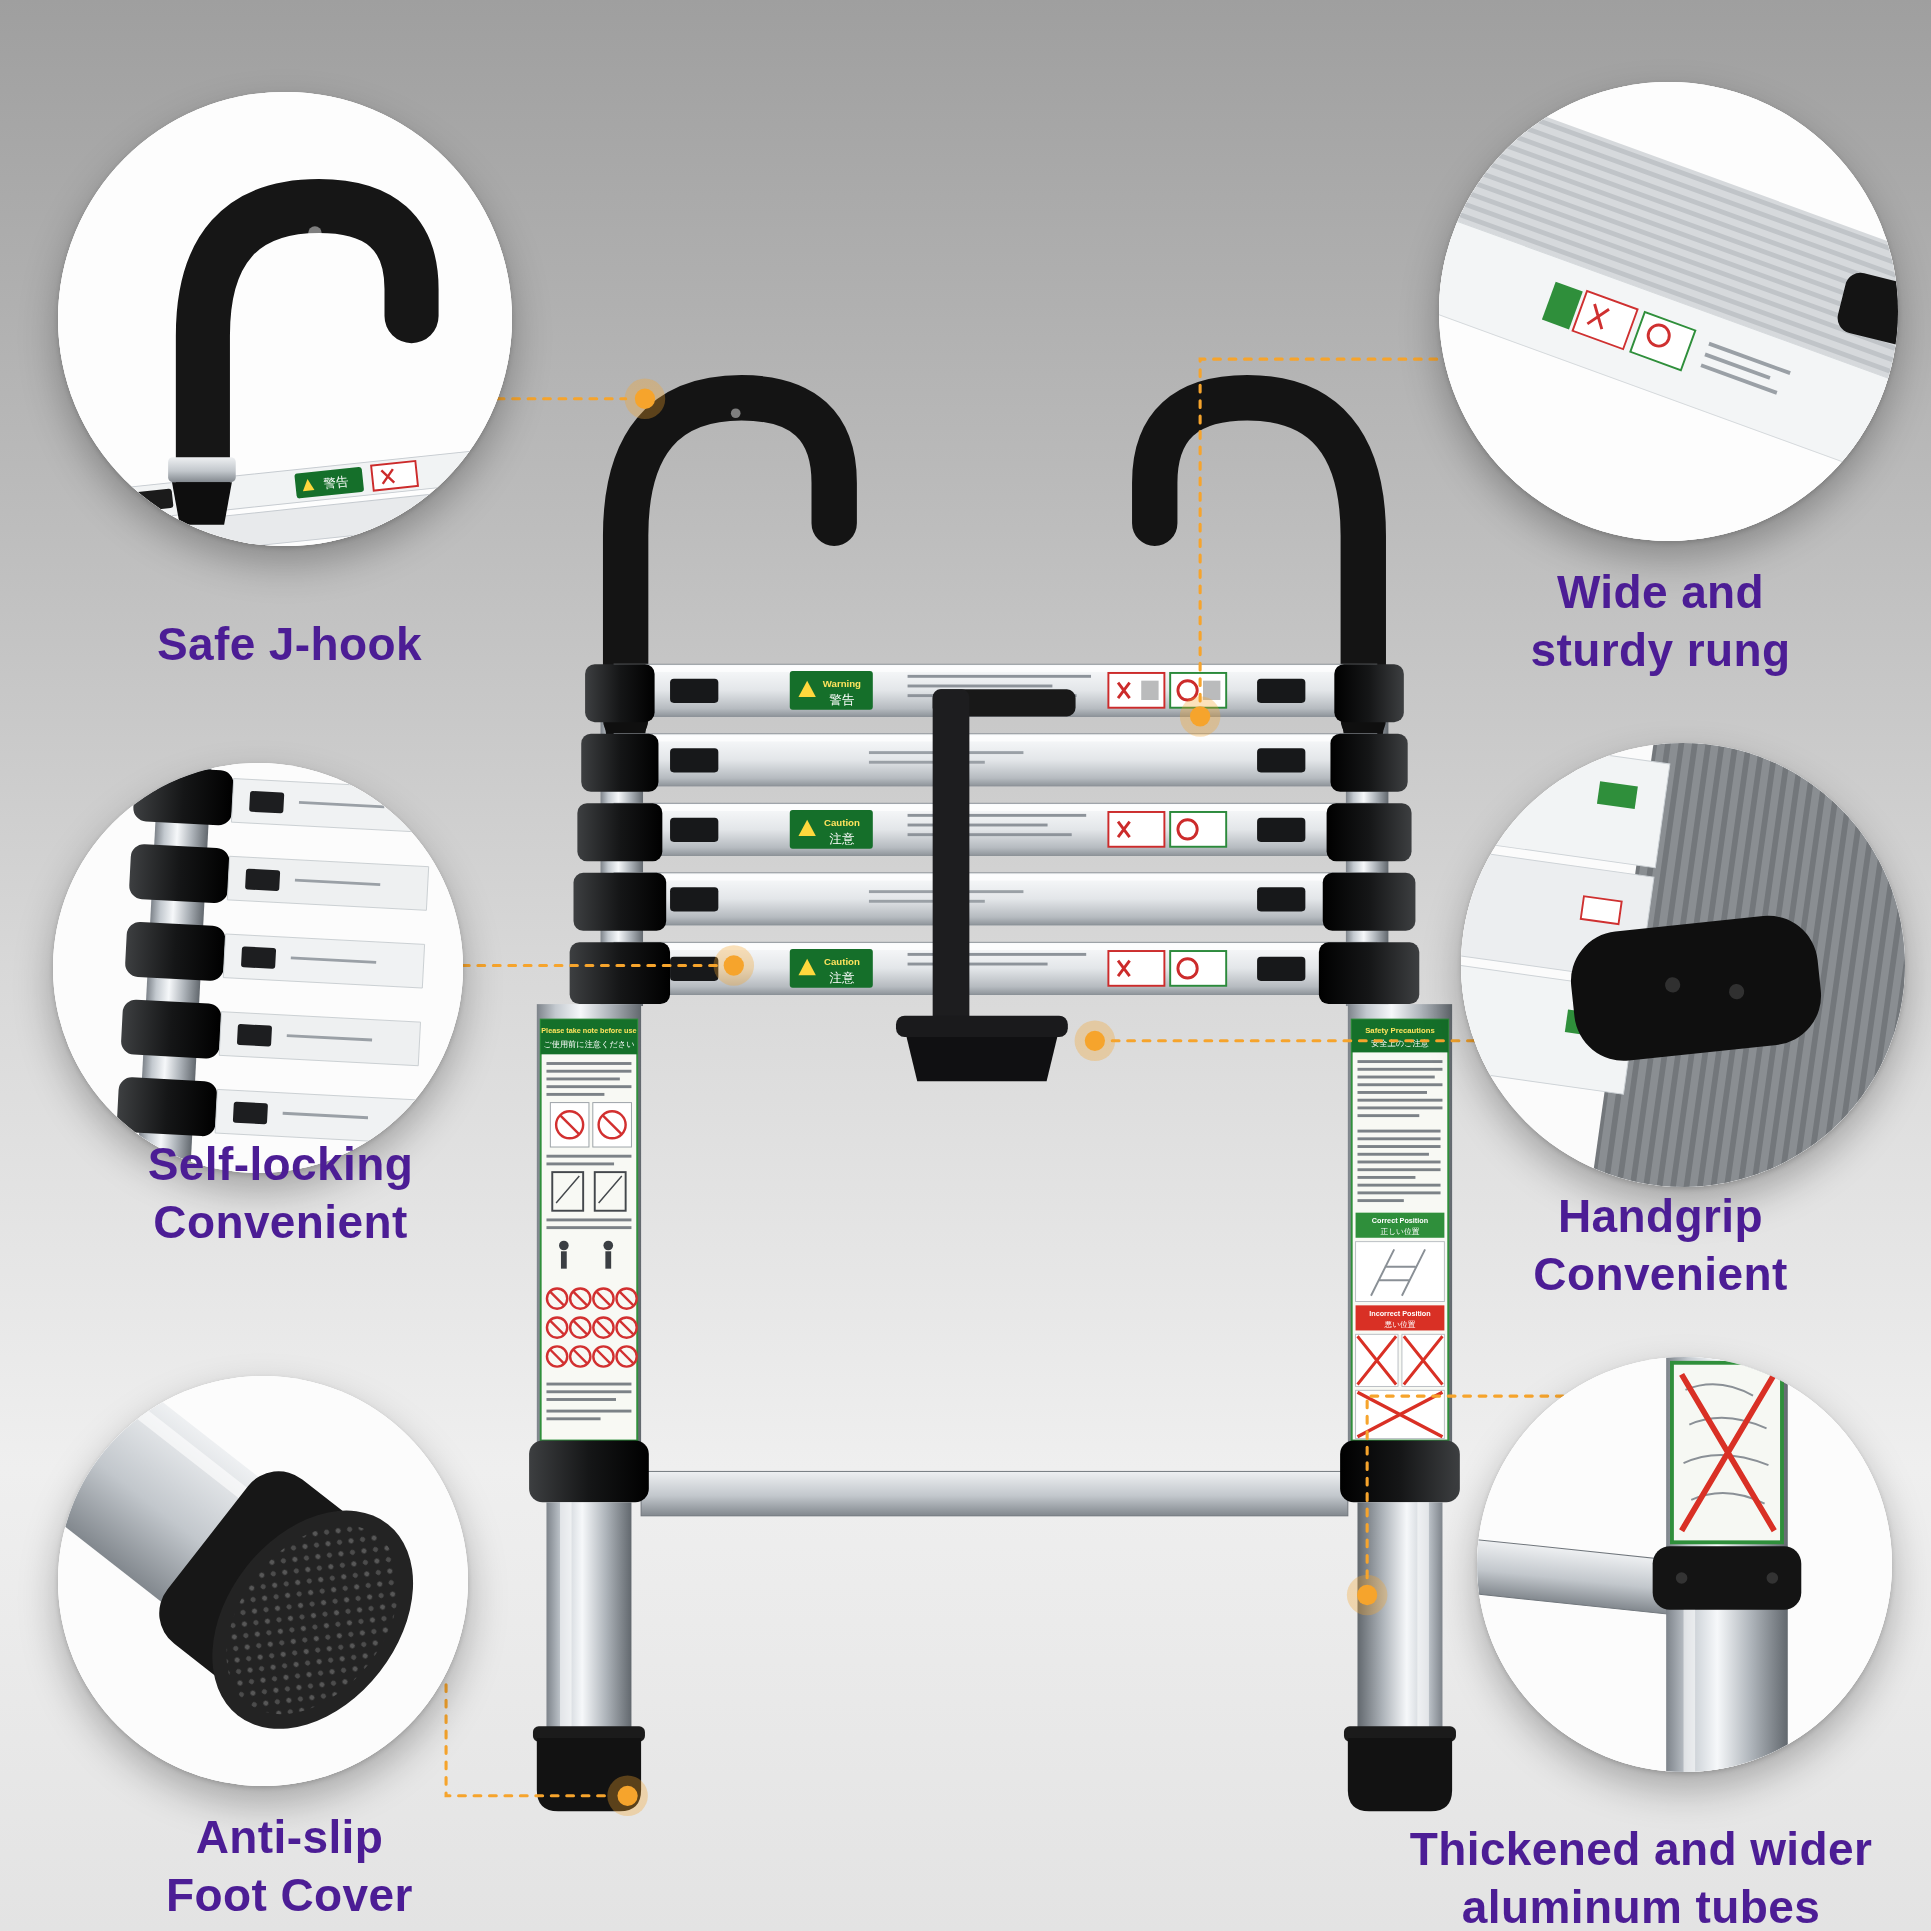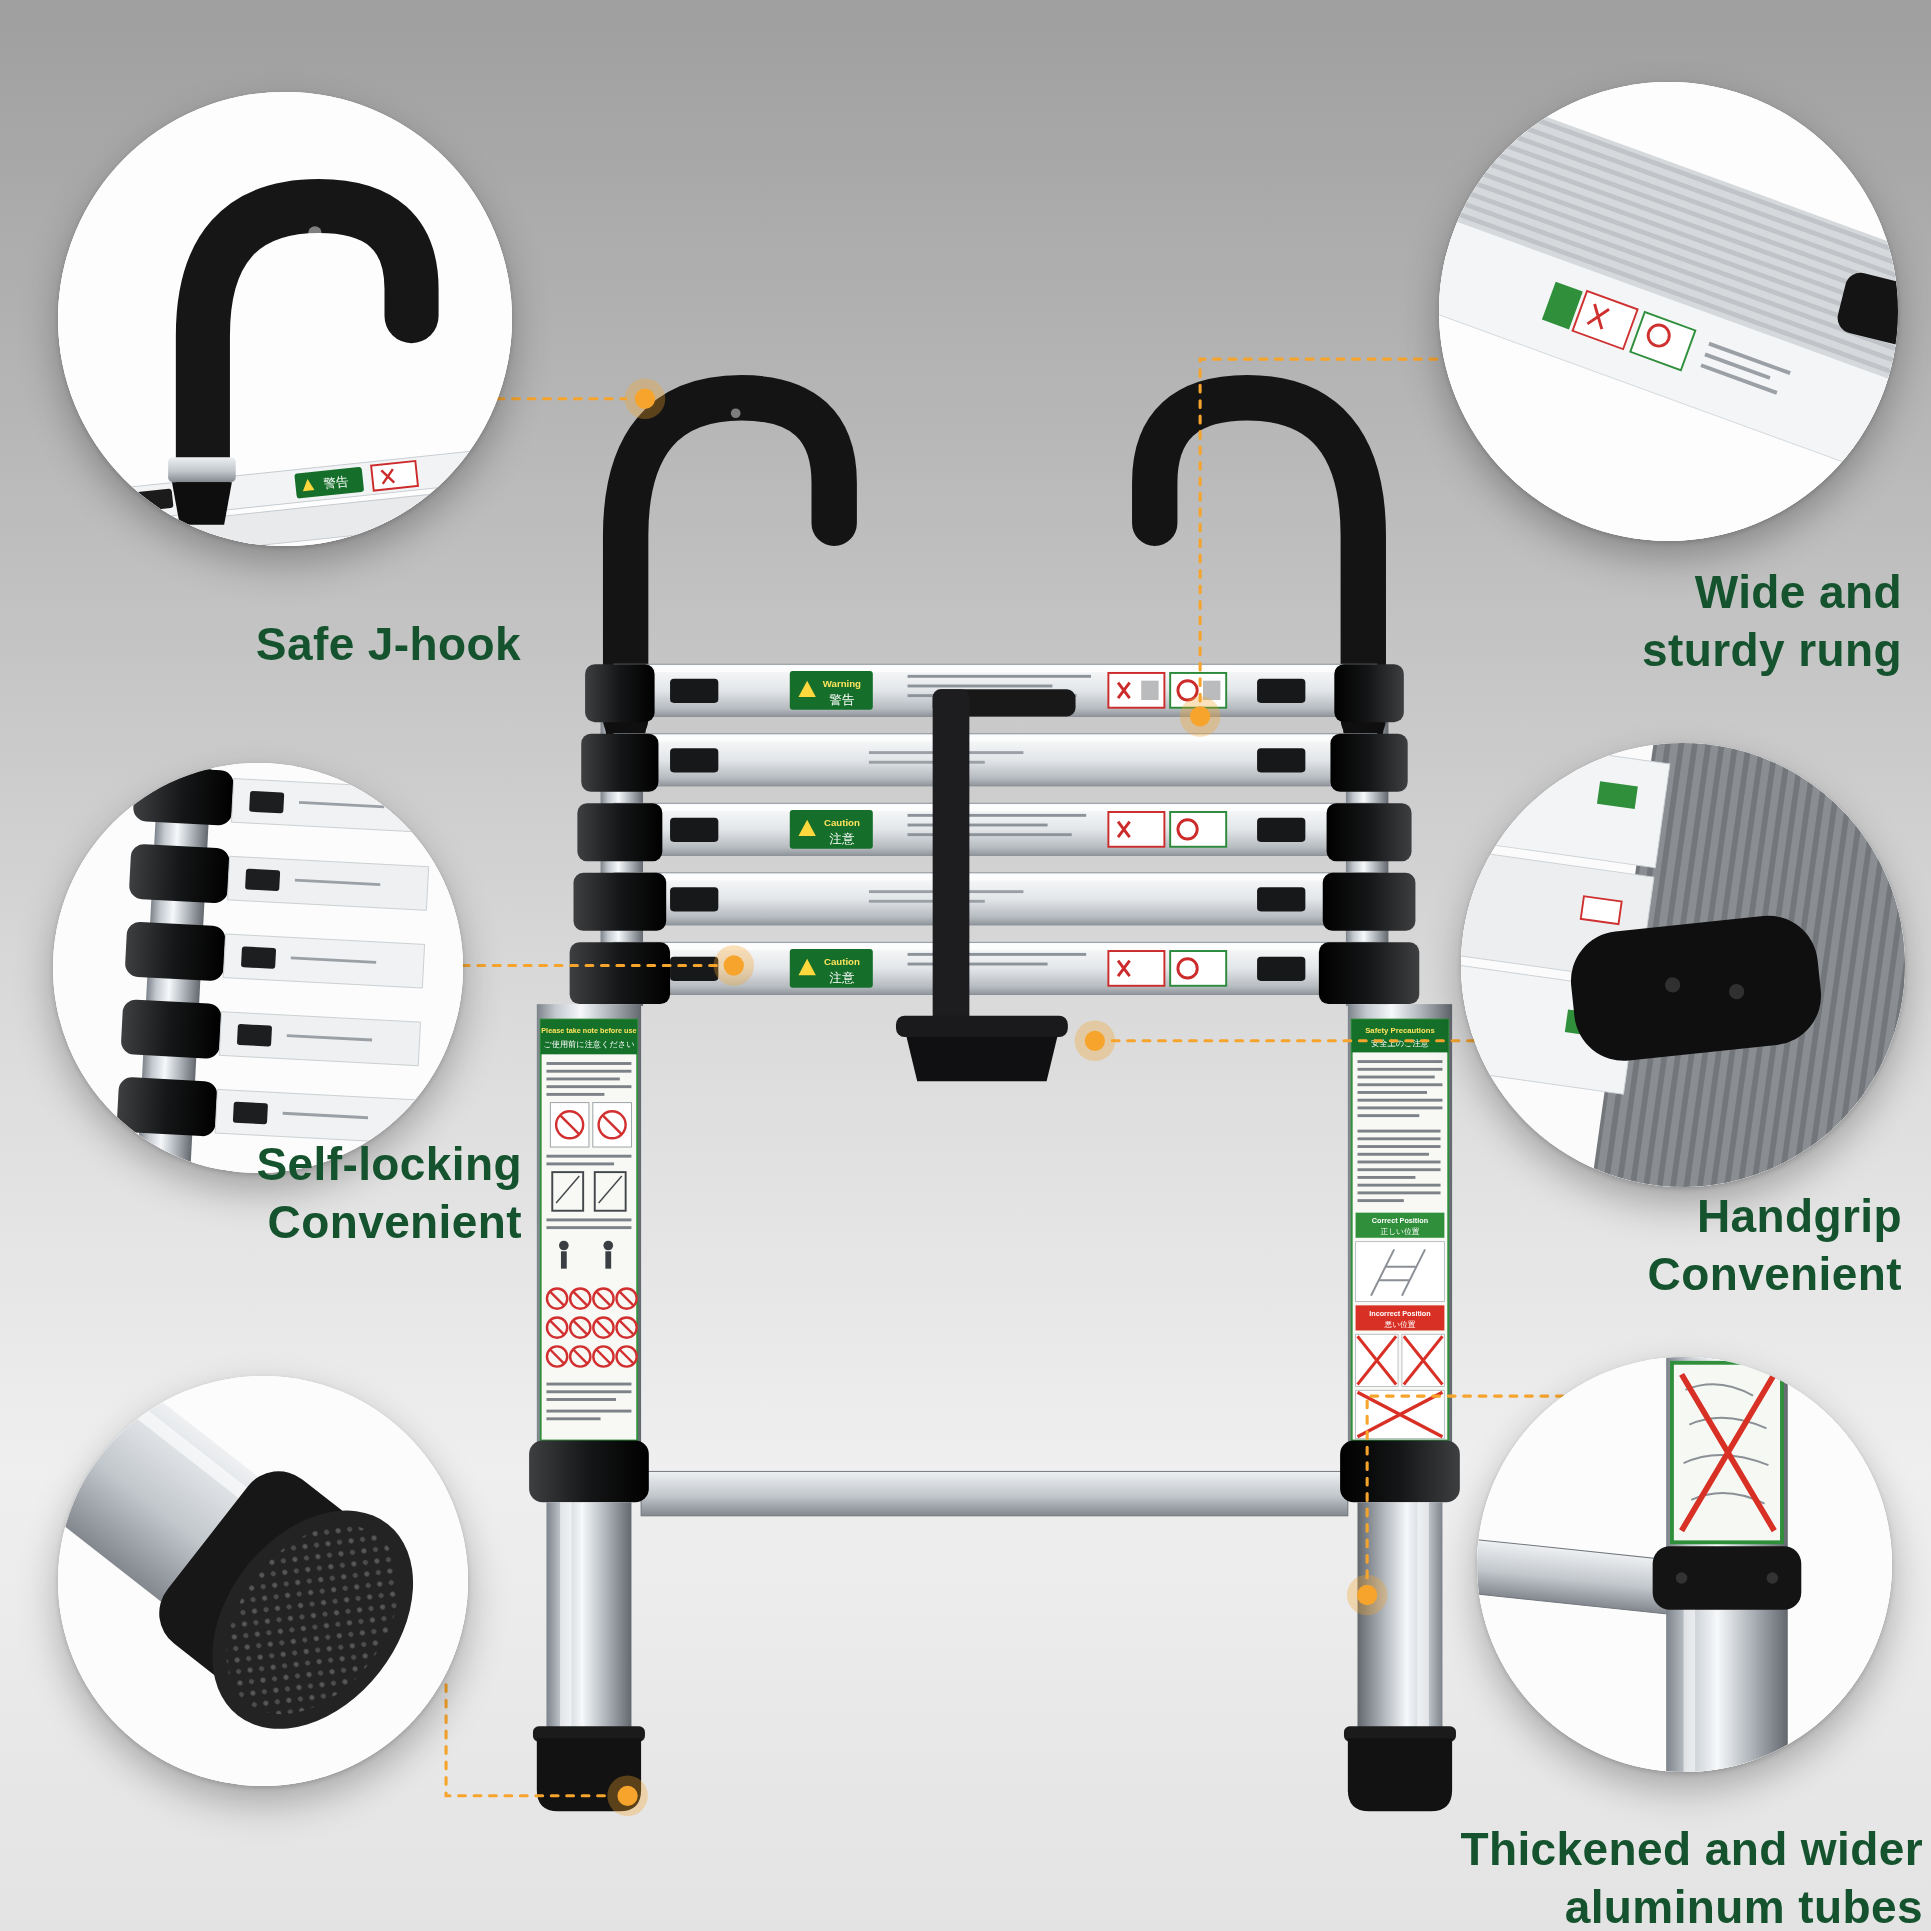--- a/index.html
+++ b/index.html
@@ -10,21 +10,21 @@
     font-family:"Liberation Sans","DejaVu Sans",sans-serif;
   }
   #stage{position:absolute;left:0;top:0;width:1931px;height:1931px}
   .layer{position:absolute;left:0;top:0;width:1931px;height:1931px}
   .bubble{
     position:absolute;border-radius:50%;overflow:hidden;background:#fdfdfd;
     box-shadow:0 17.4px 39px rgba(0,0,0,.28),0 1.9px 5.8px rgba(0,0,0,.16),inset 0 0 0 2.9px rgba(255,255,255,.85);
   }
   .bubble>svg{display:block;width:100%;height:100%}
   .caption{
-    position:absolute;text-align:right;font-weight:800;color:#14532d;
+    position:absolute;text-align:center;font-weight:800;color:#4c1d95;
     font-size:46px;line-height:1.26;letter-spacing:0.4px;
   }
   svg text{font-family:"Liberation Sans","DejaVu Sans",sans-serif}
 </style>
 </head>
 <body>
 
 <div id="stage">
 
   <svg class="layer" viewBox="0 0 2000 2000">
@@ -477,20 +477,24 @@
     </svg>
   </div>
 
   <div class="caption" style="left:58px;top:616px;width:463px">
     <div>Safe J-hook</div>
   </div>
   <div class="caption" style="left:39px;top:1136px;width:483px">
     <div>Self-locking</div>
     <div>Convenient</div>
   </div>
+  <div class="caption" style="left:48px;top:1809px;width:483px">
+    <div>Anti-slip</div>
+    <div>Foot Cover</div>
+  </div>
   <div class="caption" style="left:1419px;top:564px;width:483px">
     <div>Wide and</div>
     <div>sturdy rung</div>
   </div>
   <div class="caption" style="left:1419px;top:1188px;width:483px">
     <div>Handgrip</div>
     <div>Convenient</div>
   </div>
   <div class="caption" style="left:1359px;top:1821px;width:564px">
     <div>Thickened and wider</div>

